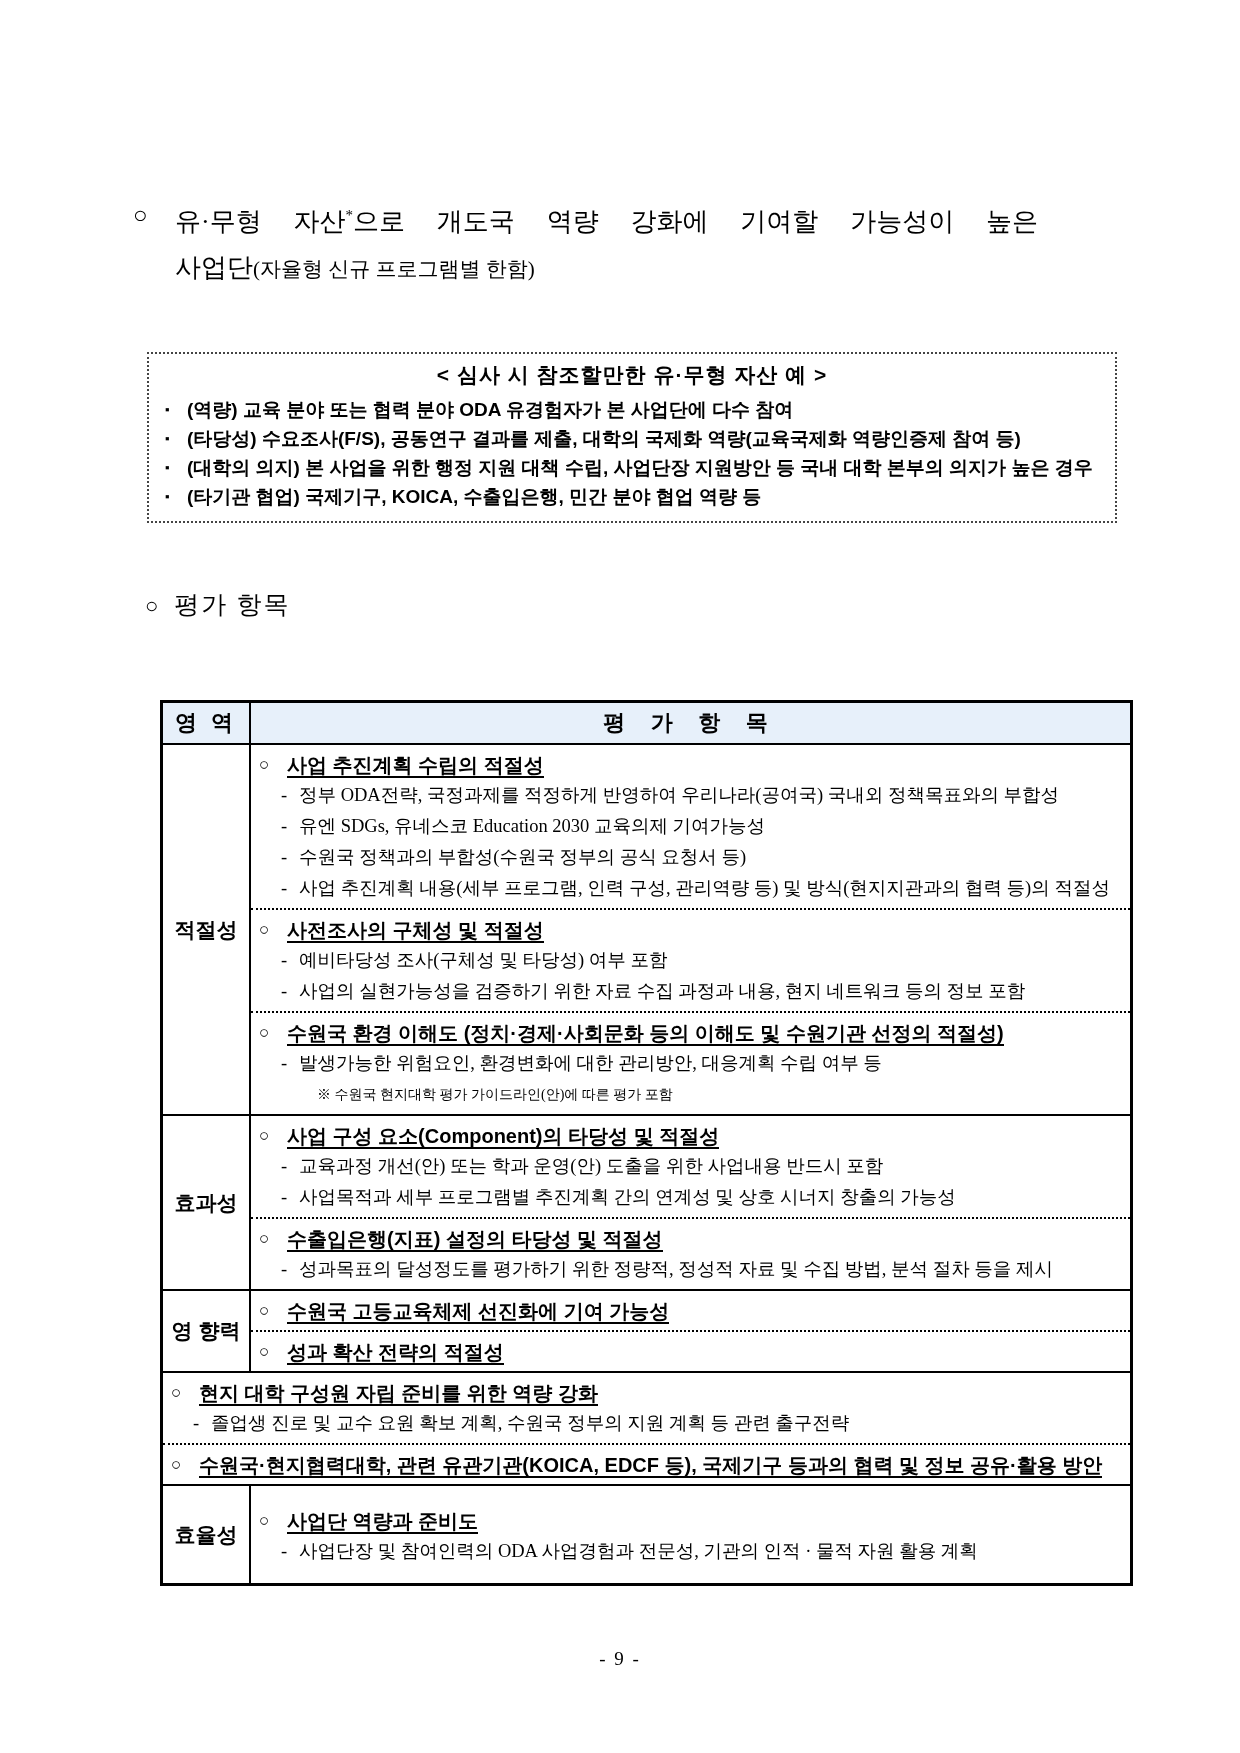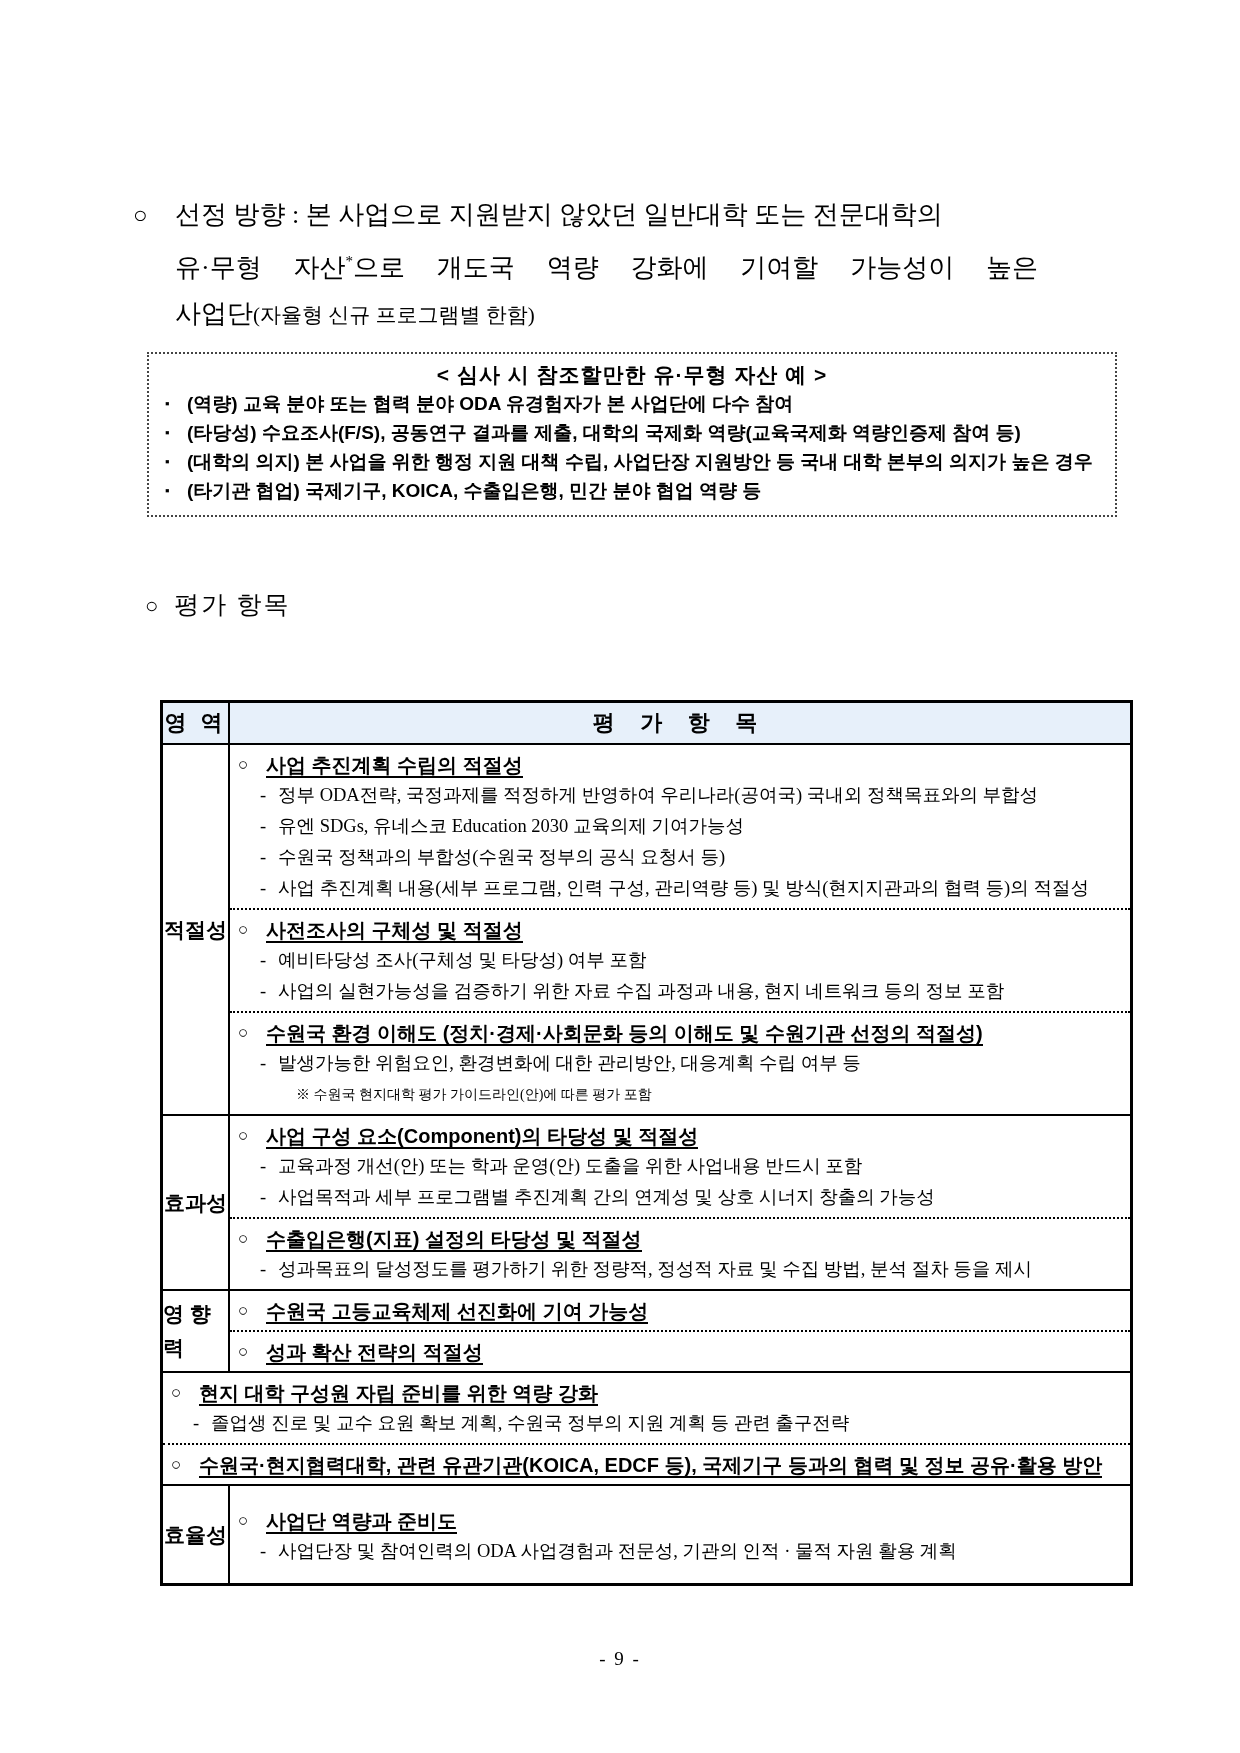--- a/index.html
+++ b/index.html
@@ -23,41 +23,41 @@
   .dir-line2 { text-align:justify; text-align-last:justify; }
   .dir-line2 sup { font-size:15px; }
   .dir-paren { font-size:21px; }
 
   
   .asset-box {
     position:absolute; left:147px; top:352px; width:970px;
     border:2px dotted #444; padding:7px 14px 10px 14px;
     font-family:"Liberation Sans","DejaVu Sans",sans-serif;
   }
-  .box-title { text-align:center; font-size:21px; font-weight:bold; letter-spacing:1px; }
+  .box-title { text-align:center; font-size:21px; font-weight:bold; margin-bottom:6px; letter-spacing:1px; }
   .box-item { display:flex; font-size:19px; font-weight:600; line-height:29px; }
   .box-item .sq { width:24px; font-size:13px; line-height:29px; padding-left:2px; }
   .box-item .txt { flex:1; }
 
   
   .eval-heading { position:absolute; left:145px; top:588px; font-size:25px; letter-spacing:2px; }
   .eval-heading .mk { font-size:22px; margin-right:14px; }
 
   
   .tbl {
     position:absolute; left:160px; top:700px; width:973px;
     border:3px solid #000; background:#fff;
   }
   .tr { display:flex; border-top:2px solid #000; }
   .tr.header { border-top:none; background:#e7f0fa; }
   .area {
-    flex:none; width:67px; border-right:2px solid #000;
+    flex:none; width:88px; border-right:2px solid #000;
     display:flex; flex-direction:column; align-items:center; justify-content:center;
     font-family:"Liberation Sans","DejaVu Sans",sans-serif;
-    font-weight:bold; font-size:21px; line-height:34px; 
+    font-weight:bold; font-size:21px; line-height:34px; text-align:center;
   }
   .content { flex:1; min-width:0; }
   .tr.header .area, .tr.header .content {
     font-size:22px; letter-spacing:4px; font-weight:bold;
     display:flex; align-items:center; justify-content:center;
     min-height:40px;
   }
   .tr.header .content { letter-spacing:10px; }
 
   .section { padding:5px 10px 4px 8px; }
@@ -81,21 +81,20 @@
 </style>
 </head>
 <body>
 
 <div class="page">
 
 
   <div class="direction">
     <div class="dir-marker">○</div>
     <div class="dir-lines">
-      <div class="dir-line1">선정 방향 : 본 사업으로 지원받지 않았던 일반대학 또는 전문대학의</div>
       <div class="dir-line2"><span>유·무형 자산</span><sup>*</sup><span>으로 개도국 역량 강화에 기여할 가능성이 높은</span></div>
       <div class="dir-line3"><span>사업단</span><span class="dir-paren">(자율형 신규 프로그램별 한함)</span></div>
     </div>
   </div>
 
   <div class="asset-box">
     <div class="box-title">&lt; 심사 시 참조할만한 유·무형 자산 예  &gt;</div>
     <div class="box-item">
       <span class="sq">▪</span>
       <span class="txt">(역량) 교육 분야 또는 협력 분야 ODA 유경험자가 본 사업단에 다수 참여</span>

